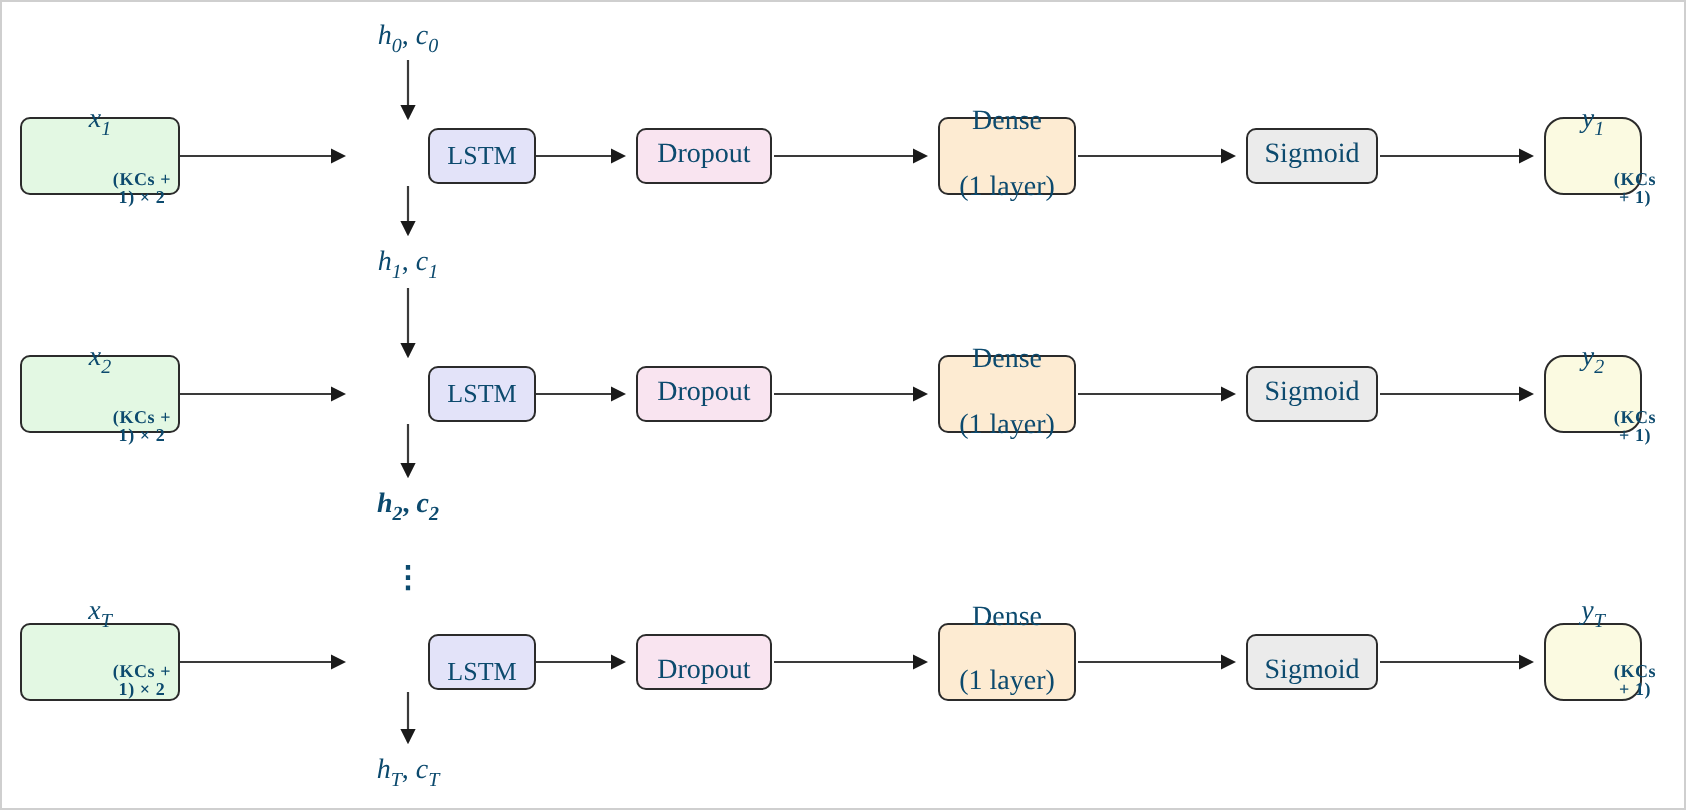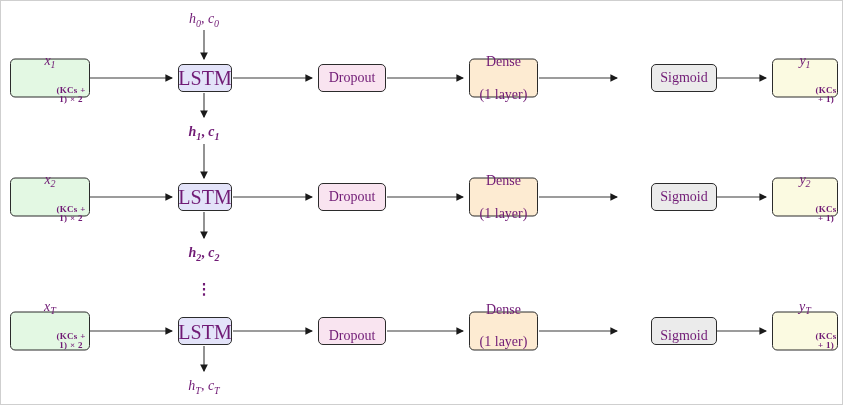--- a/index.html
+++ b/index.html
@@ -1,62 +1,62 @@
 <!DOCTYPE html>
 <html><head>
 <meta charset="utf-8">
 <style>
   html,body { margin:0; padding:0; background:#fdfdfd; }
   .canvas {
     position:relative; width:843px; height:405px;
     background:#ffffff; border:1px solid #cfcfcf; box-sizing:border-box;
-    font-family:"Liberation Serif","DejaVu Serif",serif; color:#701a75;
+    font-family:"Liberation Serif","DejaVu Serif",serif; color:#0c4a6e;
     overflow:hidden;
   }
   .arrows { position:absolute; left:0; top:0; width:843px; height:405px; pointer-events:none; }
   .arrows line { stroke:#3a3a3a; stroke-width:1.1; }
 
   .box {
     position:absolute; transform:translateY(-50%);
     border:1.2px solid #2b2b2b; border-radius:5px;
     display:flex; flex-direction:column; justify-content:center; align-items:center;
     text-align:center; box-sizing:border-box; line-height:1.15;gap:16px;
   }
   .r1 { top:77px; } .r2 { top:196px; } .r3 { top:330px;justify-content:flex-end; }
 
   .col-input   { left:9px;   width:80px; }
   .col-lstm    { left:177px; width:54px; }
   .col-dropout { left:317px; width:68px; }
   .col-dense   { left:468px; width:69px; }
-  .col-sigmoid { left:650px; width:66px; }
-  .col-output  { left:771px; width:66px; }
+  .col-sigmoid { left:622px; width:66px; }
+  .col-output  { left:771px; width:49px;border-radius:10px; }
 
   .tall  { height:39px; }
   .small { height:28px; }
 
   .fill-input   { background:#e3f8e3; }
-  .fill-lstm    { background:#e3e3f9; font-size:20px; }
+  .fill-lstm    { background:#e3e3f9; font-size:13px;margin-left:36px; }
   .fill-dropout { background:#f9e4f0; font-size:14px;font-family:Liberation Serif, serif; }
   .fill-dense   { background:#fdebd2; font-size:14px; }
   .fill-sigmoid { background:#ebebeb; font-size:14px; }
   .fill-output  { background:#fbfae1; }
 
   .var { font-size:14px; line-height:1.0; }
   .it  { font-style:italic; }
   sub  { font-size:10px; font-style:italic; line-height:0; }
   .dims {
     font-size:9px; font-weight:700; letter-spacing:0.3px;
     margin-top:2px; line-height:1.0;margin-left:42px;
   }
 
   .state {
     position:absolute; left:203px; transform:translate(-50%,-50%);
     font-size:14px; white-space:nowrap;
   }
-  .s1 { top:18px; } .s2 { top:131px;font-weight:bold; } .s3 { top:252px;font-weight:bold; } .s4 { top:385px;text-align:right; }
+  .s1 { top:18px; } .s2 { top:131px; } .s3 { top:252px;font-weight:bold; } .s4 { top:385px;text-align:right; }
   .dots {
     position:absolute; left:203px; top:288px; transform:translate(-50%,-50%);
     font-size:15px; font-weight:700;
   }
 </style>
 </head>
 <body>
 
 <div class="canvas">
 

